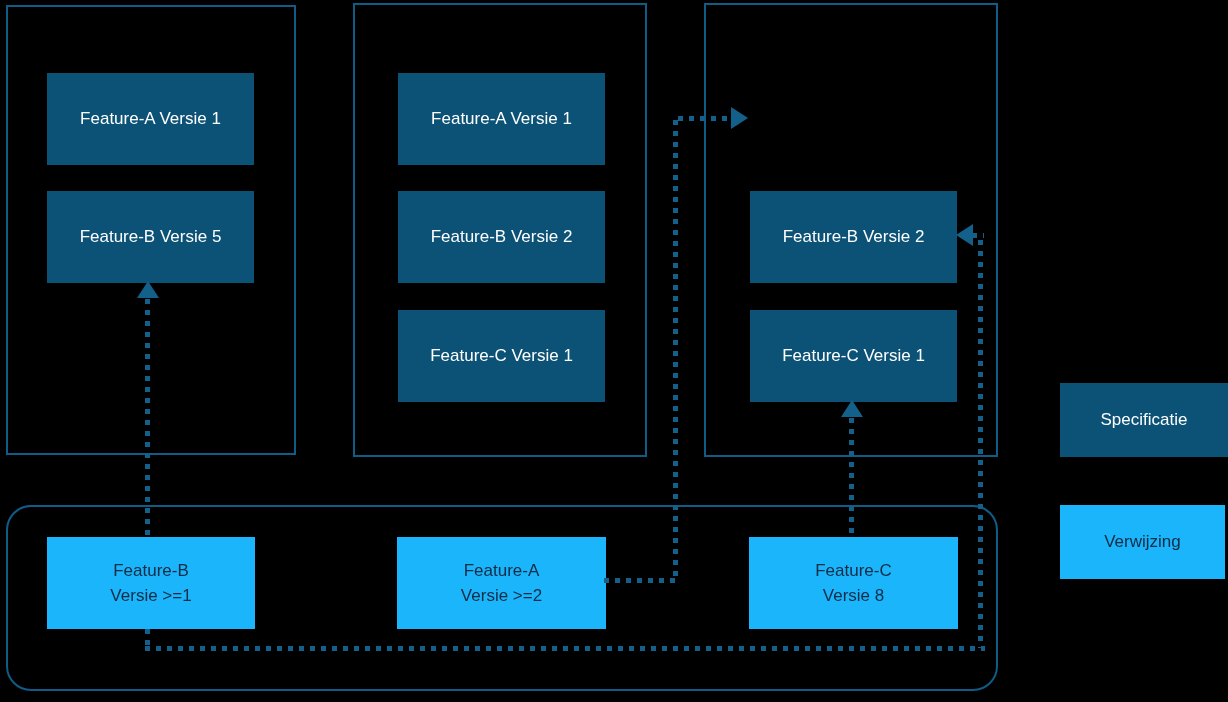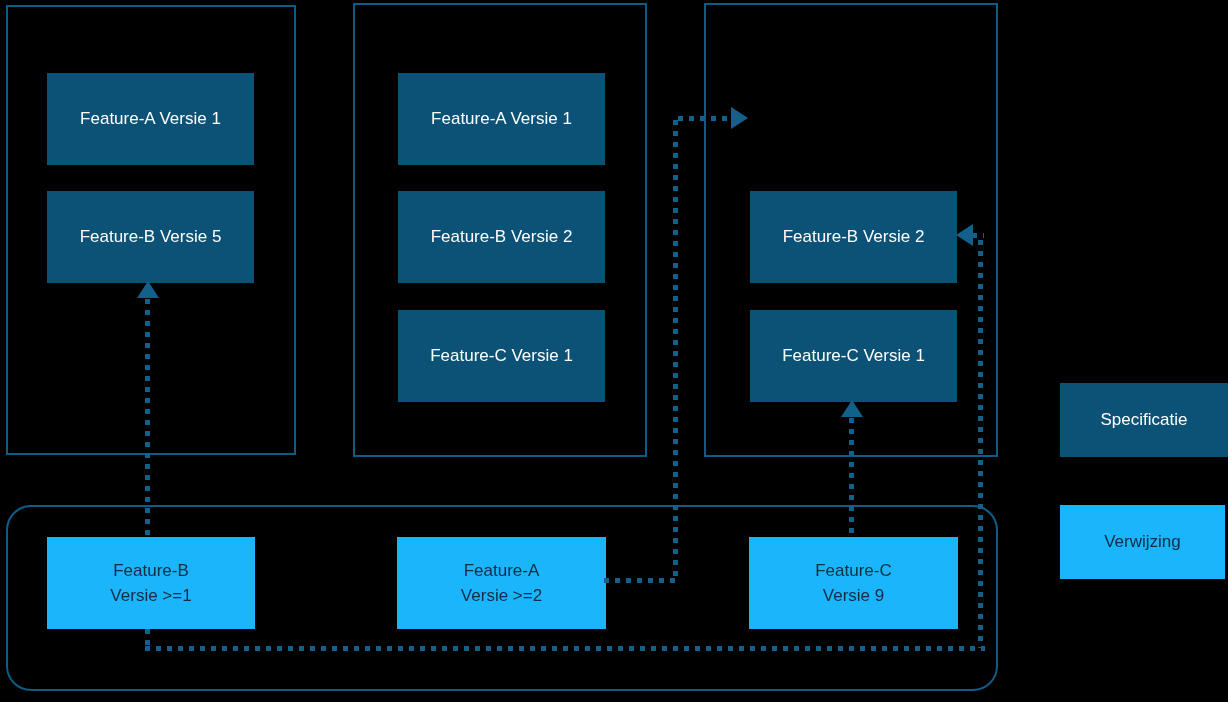--- a/index.html
+++ b/index.html
@@ -111,21 +111,21 @@
     <div class="ref-box" style="left:39px; top:30px; width:208px; height:92px;">
       <span>Feature-B</span>
       <span>Versie &gt;=1</span>
     </div>
     <div class="ref-box" style="left:389px; top:30px; width:209px; height:92px;">
       <span>Feature-A</span>
       <span>Versie &gt;=2</span>
     </div>
     <div class="ref-box" style="left:741px; top:30px; width:209px; height:92px;">
       <span>Feature-C</span>
-      <span>Versie 9</span>
+      <span>Versie 8</span>
     </div>
   </div>
 
   <div class="legend-box legend-specification" style="left:1060px; top:383px; width:168px; height:74px;">Specificatie</div>
   <div class="legend-box legend-reference" style="left:1060px; top:505px; width:165px; height:74px;">Verwijzing</div>
 
   <div class="arr arr-up" style="left:137px; top:281px;"></div>
   <div class="vdots" style="left:145px; top:299px; height:236px;"></div>
 
   <div class="vdots" style="left:145px; top:629px; height:20px;"></div>

